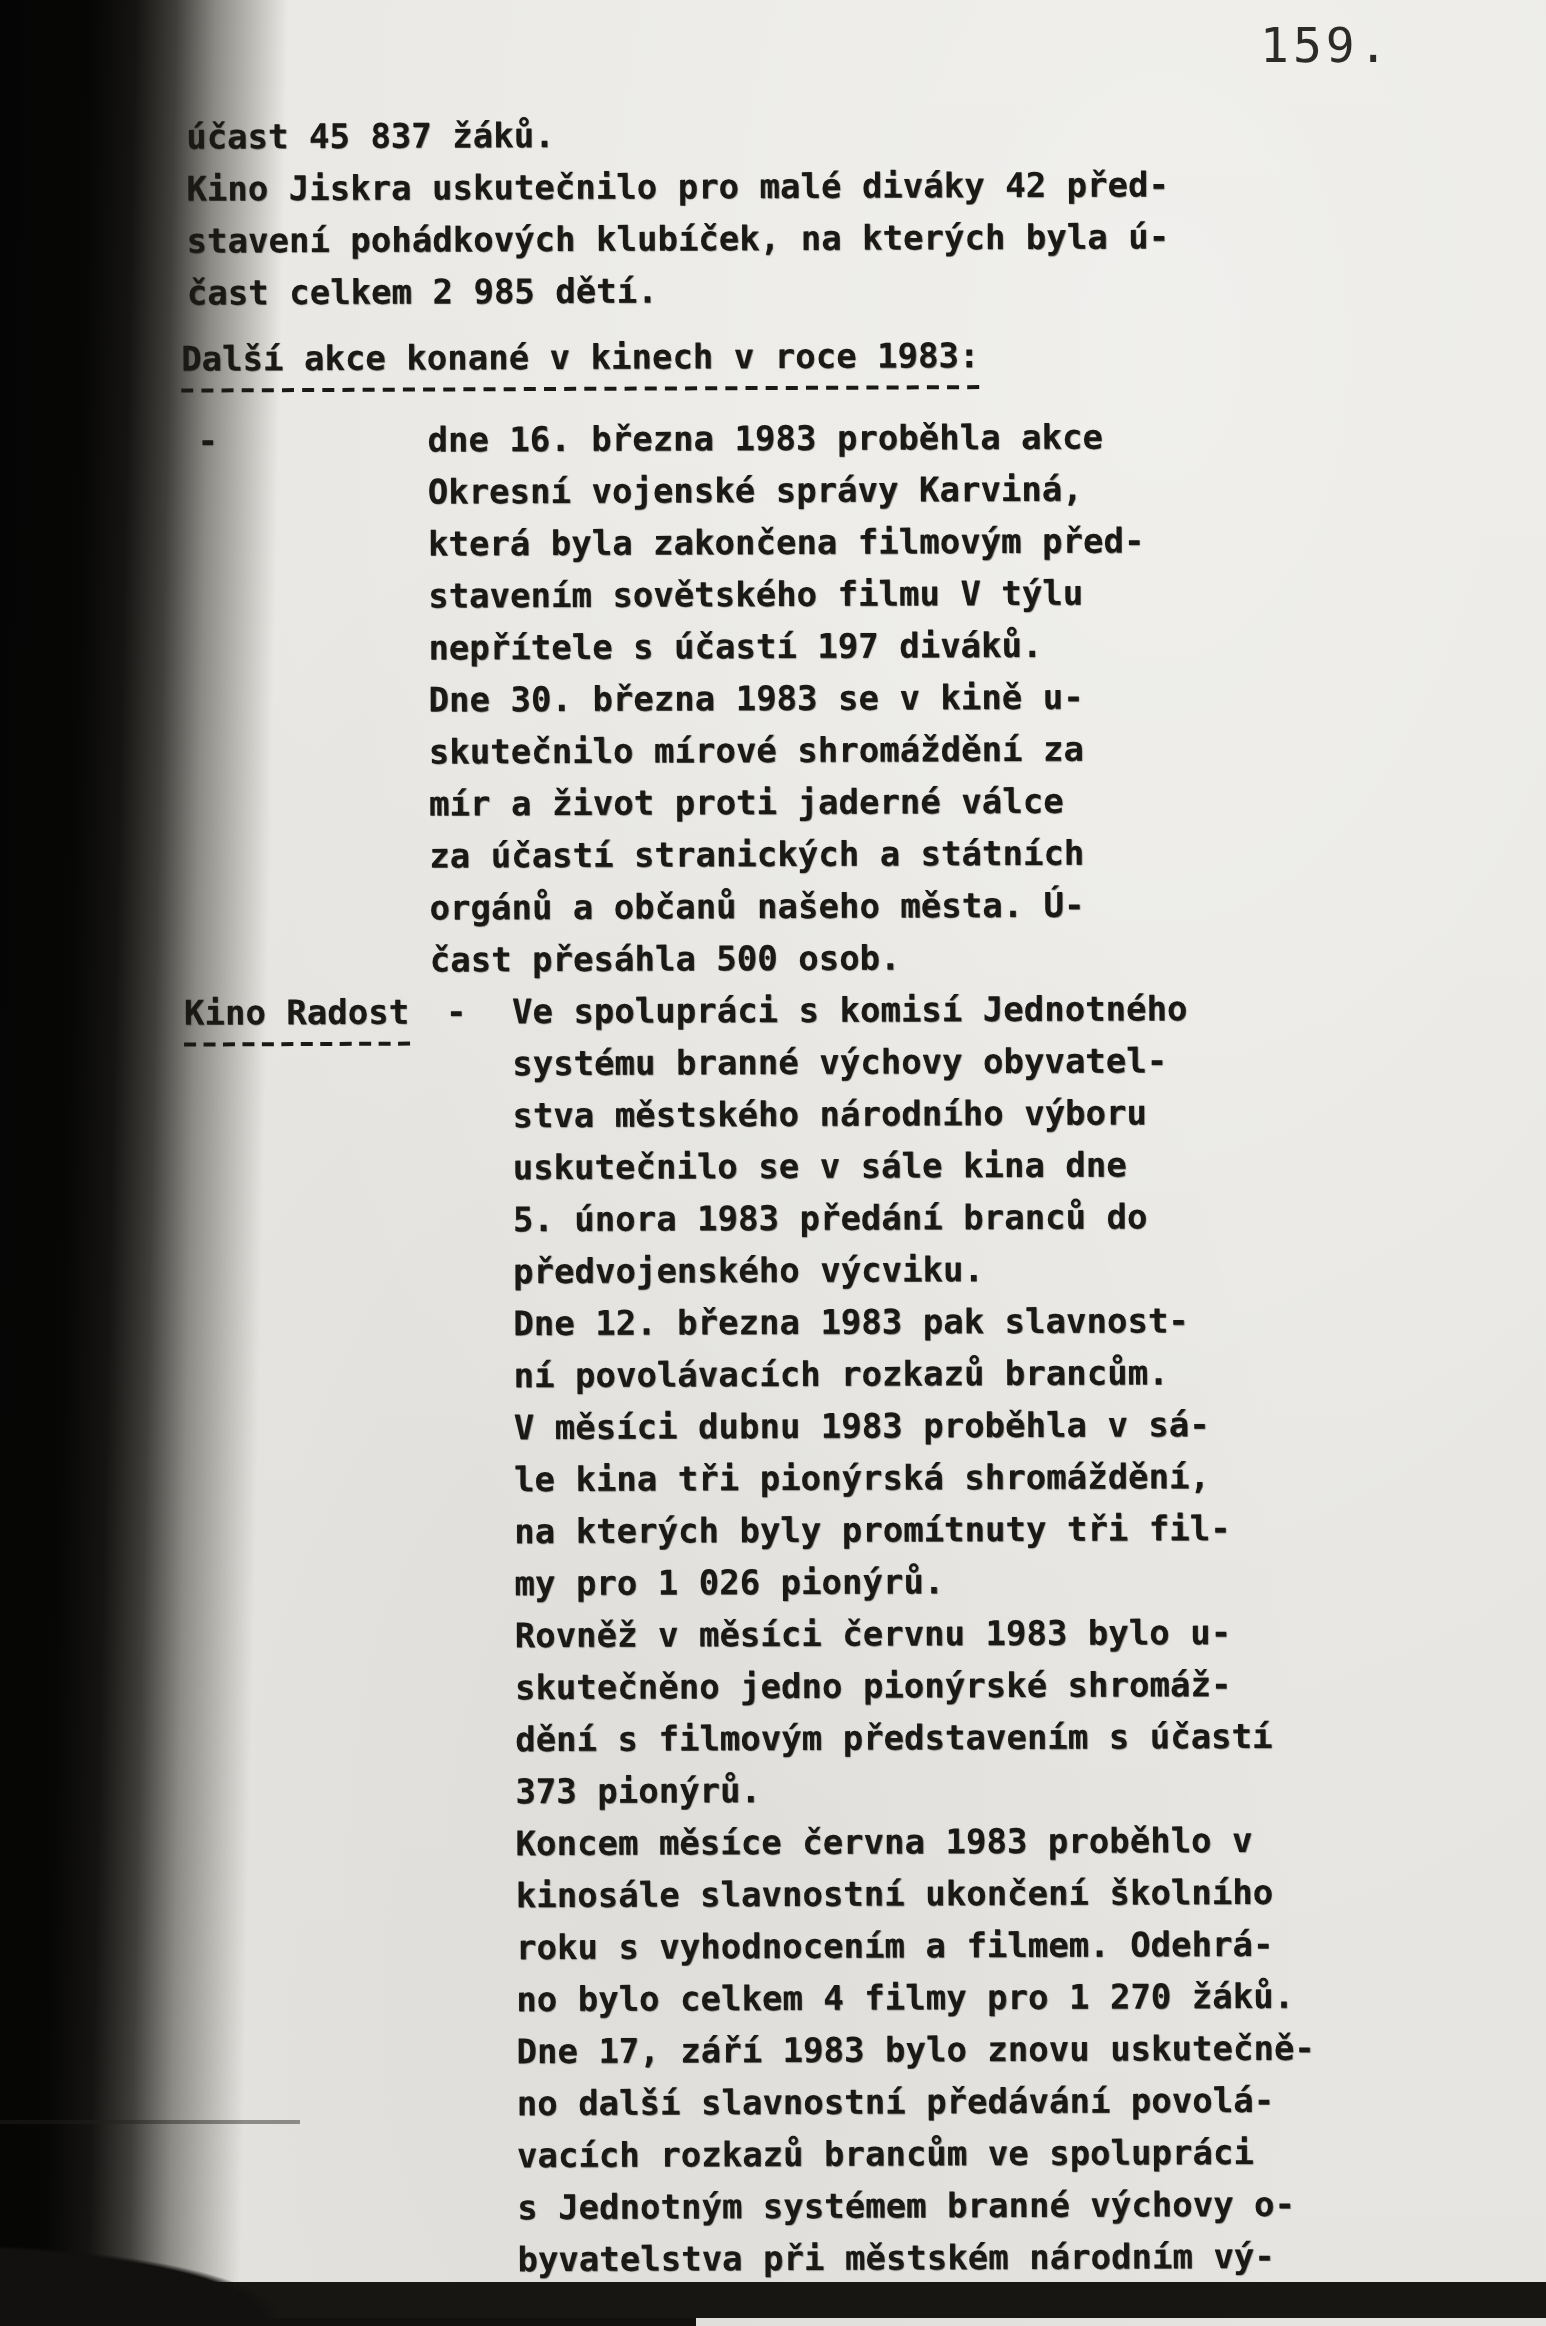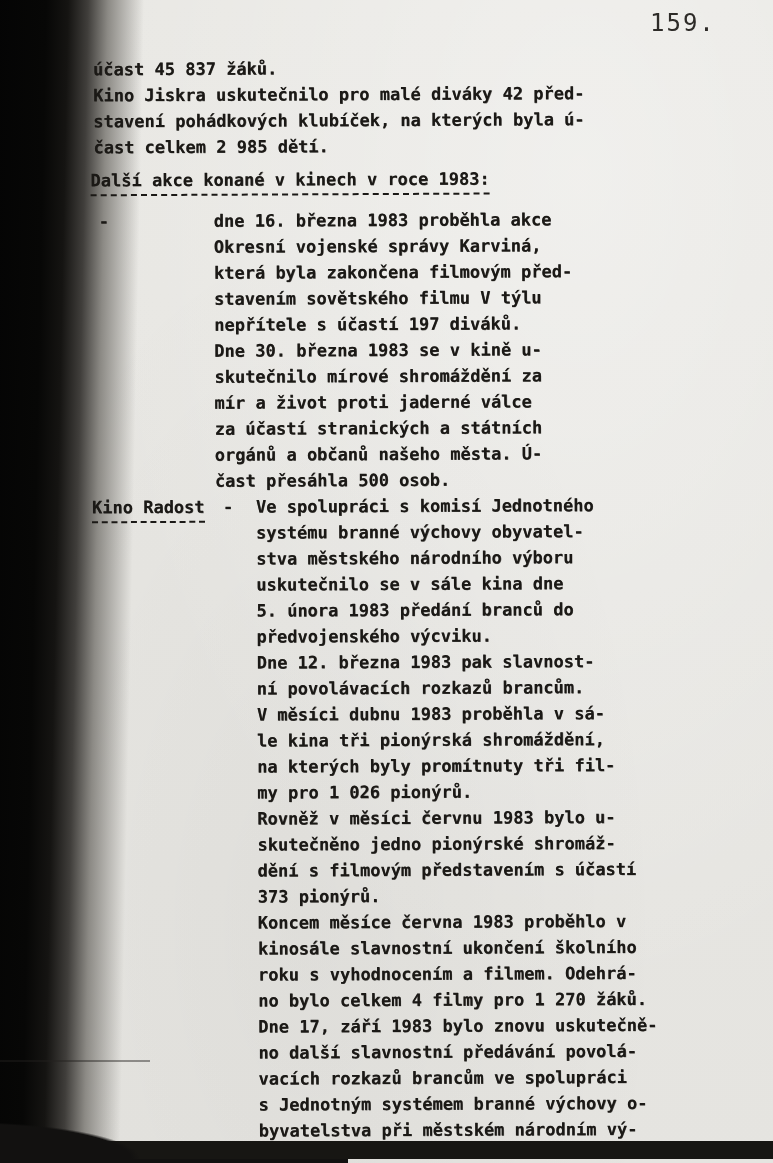--- a/index.html
+++ b/index.html
@@ -53,21 +53,21 @@
 
   .artifact-line {
     position: absolute;
     left: 0; top: 1060px;
     width: 150px; height: 2px;
     background: rgba(35,33,30,0.45);
   }
 
   .page-number {
     position: absolute;
-    left: 650px; top: 9px;
+    left: 630px; top: 9px;
     font-size: 24px;
     letter-spacing: 2px;
     color: #2d2b28;
   }
 
   .content {
     position: absolute;
     top: 55px; left: 0; right: 0;
     color: #1b1916;
     font-size: 17px;

